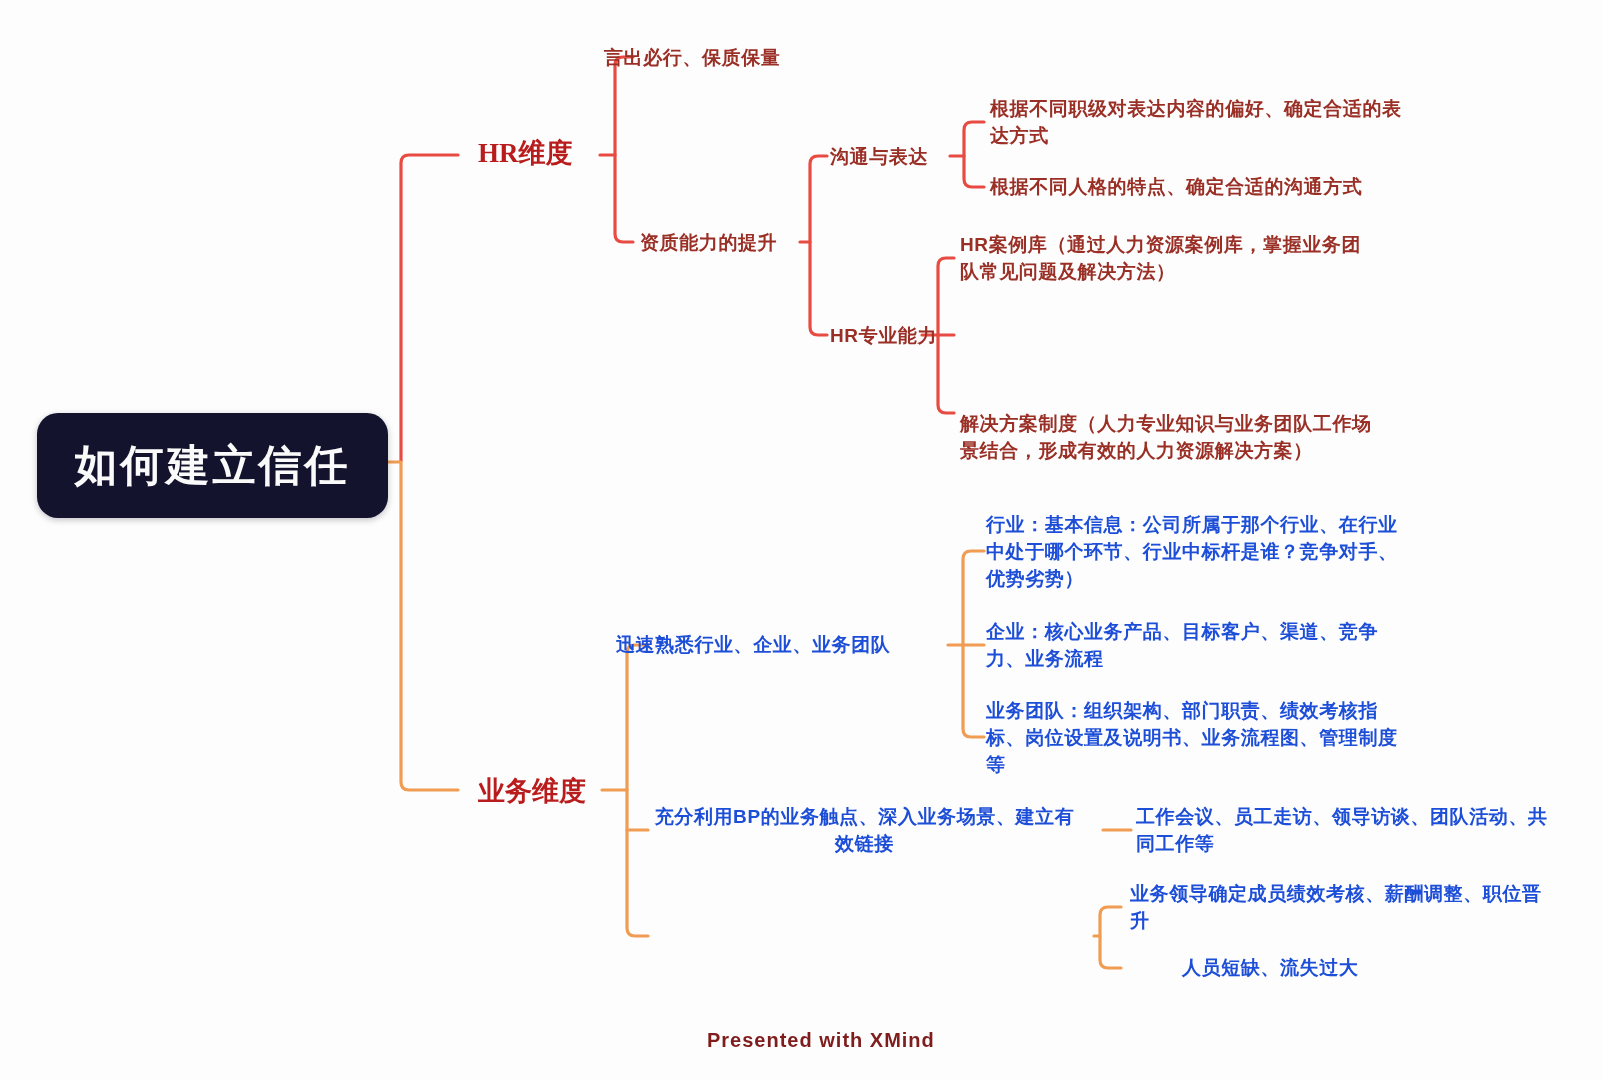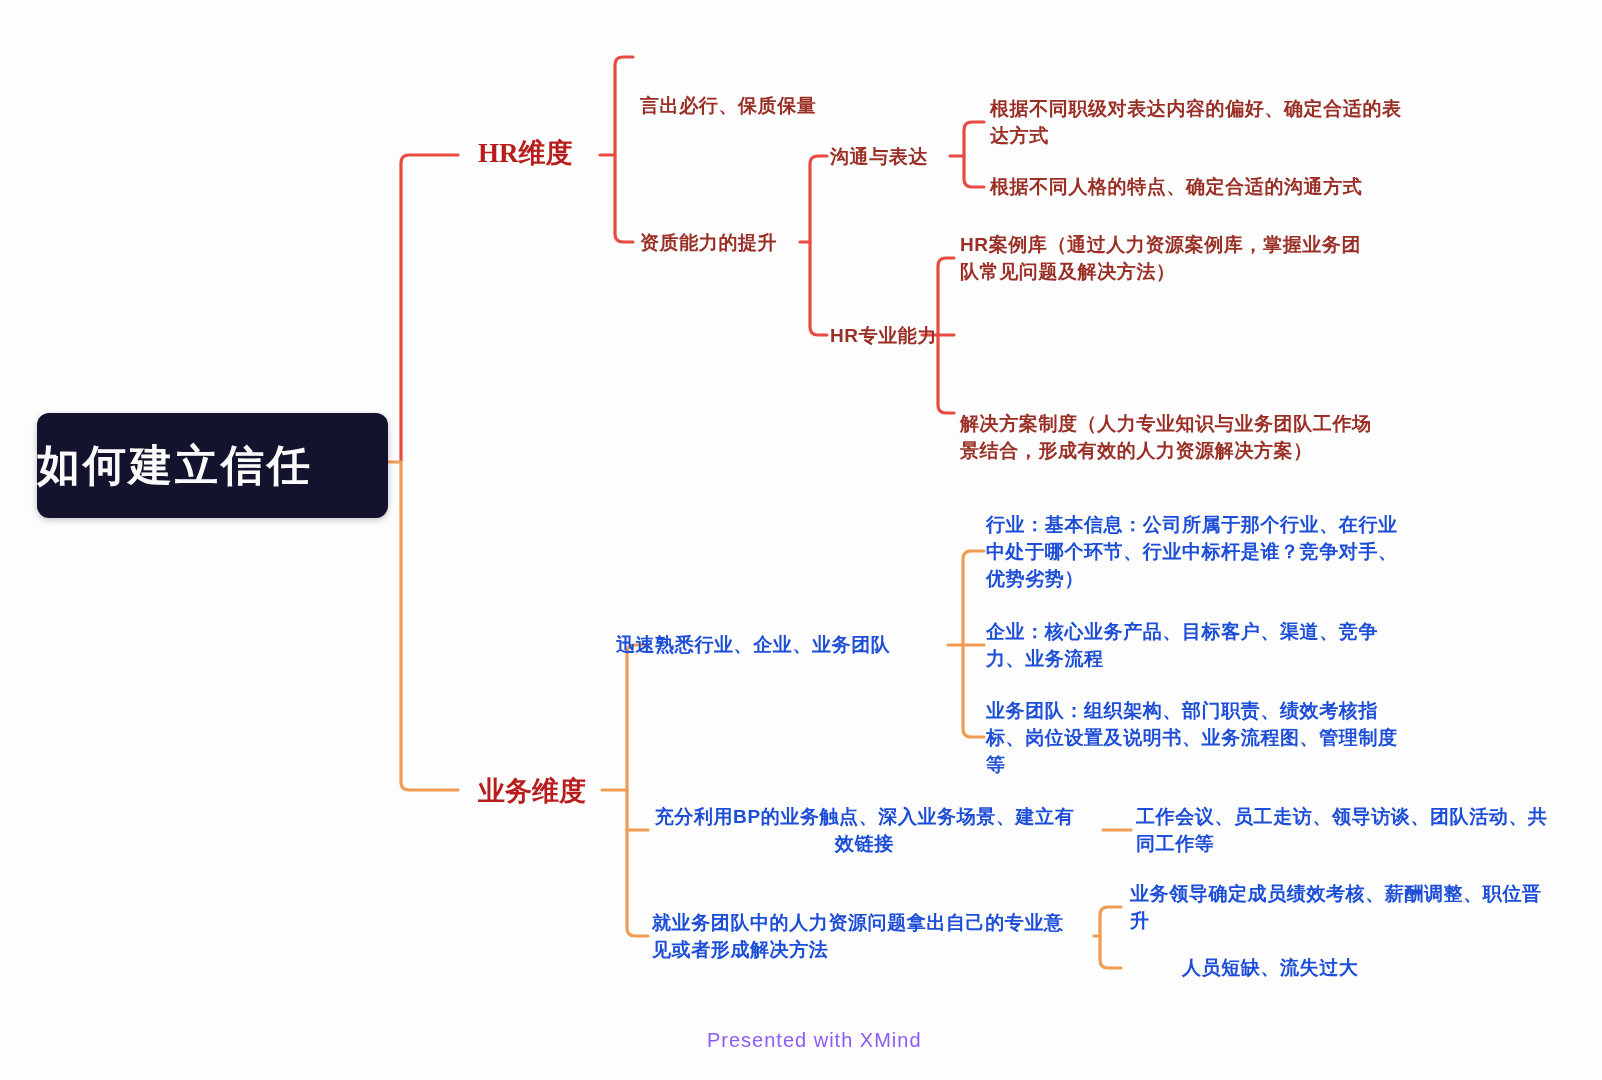--- a/index.html
+++ b/index.html
@@ -3,40 +3,40 @@
 <meta charset="utf-8">
 <style>
   html,body{margin:0;padding:0;background:#ffffff;}
   #canvas{
     position:relative;width:1602px;height:1080px;background:#fdfdfd;overflow:hidden;
     font-family:"Liberation Sans", sans-serif;
   }
   #wires{position:absolute;left:0;top:0;width:1602px;height:1080px;}
   .root-box{
     position:absolute;left:37px;top:413px;width:351px;height:105px;
-    background:#14132e;border-radius:12px;display:flex;align-items:center;justify-content:flex-start;
+    background:#14132e;border-radius:21px;display:flex;align-items:center;justify-content:center;
     box-shadow:0 2px 6px rgba(20,19,46,.25);
   }
   .root-box .root-label{
     color:#fafafa;font-size:43px;font-weight:700;letter-spacing:3px;white-space:nowrap;
   }
   .label-main{
     position:absolute;font-family:"Liberation Serif", serif;font-size:27px;font-weight:700;
     color:#b91c1c;line-height:34px;white-space:nowrap;
   }
   .topic{
     position:absolute;font-size:19px;line-height:27px;font-weight:600;letter-spacing:0.6px;
     line-break:strict;word-break:normal;
   }
   .topic.hr{color:#9a2f26;}
   .topic.biz{color:#1d4ed8;}
   .nowrap{white-space:nowrap;}
   .watermark{
-    position:absolute;left:707px;top:1029px;font-size:20px;font-weight:400;
-    color:#8b5cf6;letter-spacing:1px;white-space:nowrap;
+    position:absolute;left:707px;top:1029px;font-size:20px;font-weight:700;
+    color:#7f1d1d;letter-spacing:1px;white-space:nowrap;
   }
 </style>
 </head>
 <body>
 
 <div id="canvas">
 
   <svg id="wires" viewBox="0 0 1602 1080" xmlns="http://www.w3.org/2000/svg">
     <g fill="none" stroke="#e84b42" stroke-width="3.2" stroke-linecap="round" stroke-linejoin="round">
       <path d="M 401 461 V 163 Q 401 155 409 155 H 458"></path>
@@ -63,21 +63,21 @@
       <path d="M 1121 907 H 1108 Q 1100 907 1100 915 V 960 Q 1100 968 1108 968 H 1121"></path>
     </g>
   </svg>
 
   <div class="root-box">
     <span class="root-label">如何建立信任</span>
   </div>
 
   <div class="label-main" style="left:478px;top:136px;">HR维度</div>
 
-  <div class="topic hr nowrap" style="left:640px;top:44px;margin-top:48px;">言出必行、保质保量</div>
+  <div class="topic hr nowrap" style="left:604px;top:44px;">言出必行、保质保量</div>
 
   <div class="topic hr nowrap" style="left:640px;top:229px;">资质能力的提升</div>
 
   <div class="topic hr nowrap" style="left:830px;top:143px;">沟通与表达</div>
 
   <div class="topic hr" style="left:990px;top:95px;width:415px;">根据不同职级对表达内容的偏好、确定合适的表达方式</div>
 
   <div class="topic hr nowrap" style="left:990px;top:173px;">根据不同人格的特点、确定合适的沟通方式</div>
 
   <div class="topic hr nowrap" style="left:830px;top:322px;">HR专业能力</div>
@@ -94,21 +94,20 @@
   <div class="topic biz" style="left:986px;top:511px;width:415px;">行业：基本信息：公司所属于那个行业、在行业中处于哪个环节、行业中标杆是谁？竞争对手、优势劣势）</div>
 
   <div class="topic biz" style="left:986px;top:618px;width:415px;">企业：核心业务产品、目标客户、渠道、竞争力、业务流程</div>
 
   <div class="topic biz" style="left:986px;top:697px;width:415px;">业务团队：组织架构、部门职责、绩效考核指标、岗位设置及说明书、业务流程图、管理制度等</div>
 
   <div class="topic biz" style="left:652px;top:803px;width:425px;text-align:center;">充分利用BP的业务触点、深入业务场景、建立有效链接</div>
 
   <div class="topic biz" style="left:1136px;top:803px;width:415px;">工作会议、员工走访、领导访谈、团队活动、共同工作等</div>
 
-  <div class="topic biz" style="left:652px;top:909px;width:425px;">就业务团队中的人力资源问题拿出自己的专业意见或者形成解决方法</div>
 
   <div class="topic biz" style="left:1130px;top:880px;width:415px;">业务领导确定成员绩效考核、薪酬调整、职位晋升</div>
 
   <div class="topic biz nowrap" style="left:1182px;top:954px;">人员短缺、流失过大</div>
 
   <div class="watermark">Presented with XMind</div>
 
 </div>
 
 </body></html>

